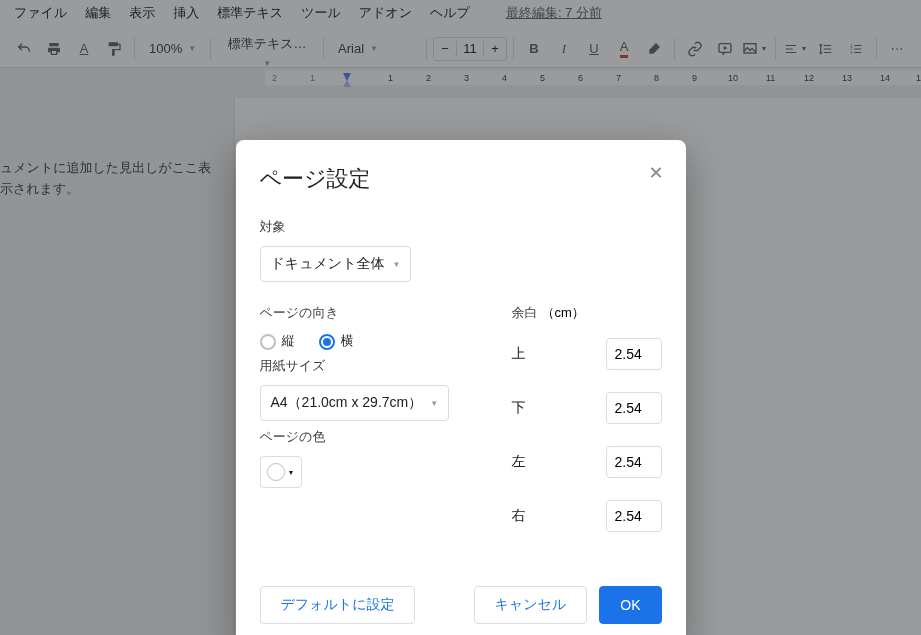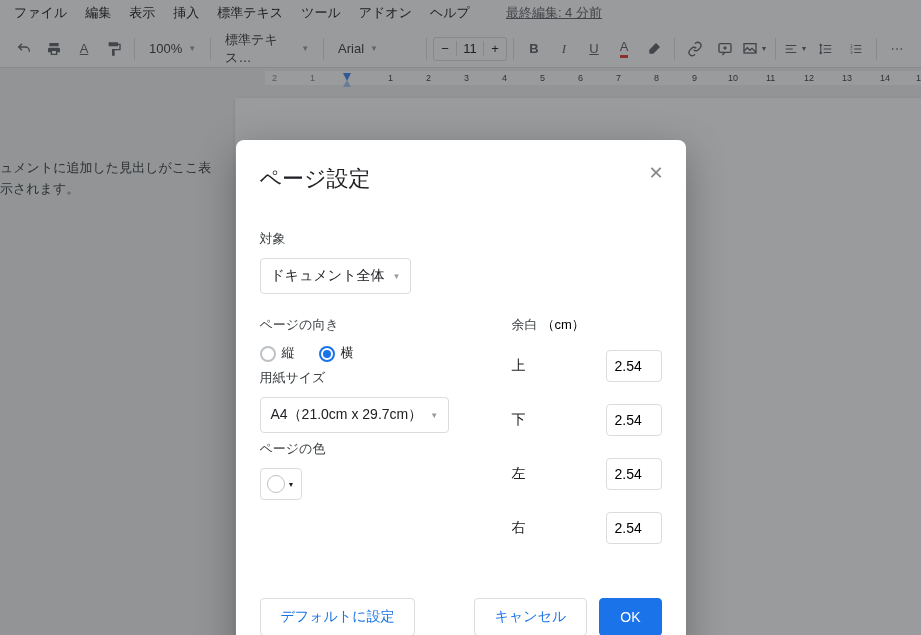--- a/index.html
+++ b/index.html
@@ -81,21 +81,21 @@
       padding-top: 140px;
     }
     .dialog {
       width: 450px;
       background: #fff;
       border-radius: 8px;
       box-shadow: 0 12px 40px rgba(0,0,0,.3);
       padding: 24px;
       position: relative;
     }
-    .dialog h2 { font-size: 22px; font-weight: 400; margin-bottom: 36px; }
+    .dialog h2 { font-size: 22px; font-weight: 400; margin-bottom: 24px; }
     .close-x { position: absolute; top: 22px; right: 22px; color: #888; font-size: 18px; cursor: pointer; }
     .label { font-size: 13px; color: #3c4043; margin-bottom: 10px; display: block; }
     .label .unit { color: #000000; margin-left: 4px; }
     .dropdown {
       border: 1px solid #dadce0; border-radius: 4px;
       padding: 8px 10px; font-size: 14px;
       display: inline-flex; align-items: center; gap: 8px; cursor: pointer;
     }
     .dropdown .caret { font-size: 8px; color: #979ba0; }
     .cols { display: flex; margin-top: 22px; gap: 40px; }
@@ -137,21 +137,21 @@
 
 <div class="menubar">
   <span class="item">ファイル</span>
   <span class="item">編集</span>
   <span class="item">表示</span>
   <span class="item">挿入</span>
   <span class="item">標準テキス</span>
   <span class="item">ツール</span>
   <span class="item">アドオン</span>
   <span class="item">ヘルプ</span>
-  <span class="last-edit">最終編集: 4 分前</span>
+  <span class="last-edit">最終編集: 7 分前</span>
 </div>
 
 <div class="toolbar">
   <div class="tb-btn">
       <svg width="16" height="16" viewBox="0 0 24 24" fill="none" stroke="#5f6368" stroke-width="2">
         <path d="M9 14L4 9l5-5"></path>
         <path d="M4 9h10a6 6 0 016 6v1"></path>
       </svg>
     </div>
   <div class="tb-btn">
@@ -166,21 +166,21 @@
       <svg width="16" height="16" viewBox="0 0 24 24" fill="#5f6368">
         <path d="M18 4V2H4v6h14V6h2v6H9v10h4V14h9V4h-4z"></path>
       </svg>
     </div>
   <div class="tb-sep"></div>
   <div class="tb-select">
       <span>100%</span>
       <span class="caret">▼</span>
     </div>
   <div class="tb-sep"></div>
-  <div class="tb-select" style="width:100px;">
+  <div class="tb-select" style="width:100px;flex-direction:column;">
       <span>標準テキス…</span>
       <span class="caret">▼</span>
     </div>
   <div class="tb-sep"></div>
   <div class="tb-select" style="width:90px;">
       <span>Arial</span>
       <span class="caret">▼</span>
     </div>
   <div class="tb-sep"></div>
   <div class="font-size-box">

